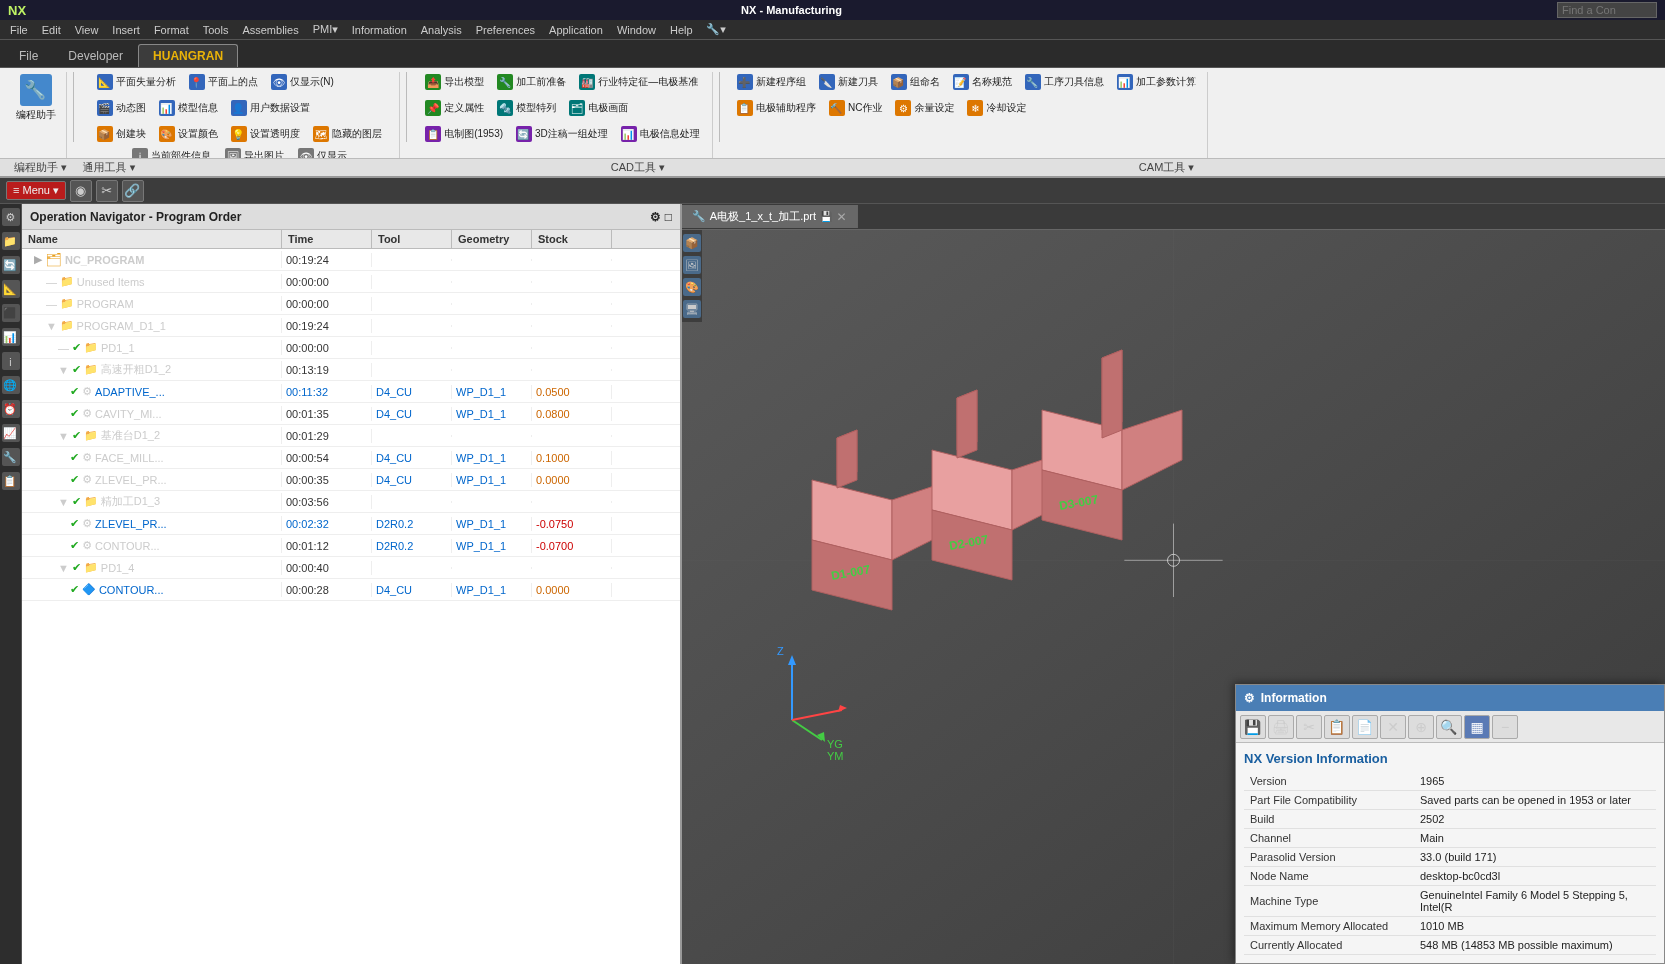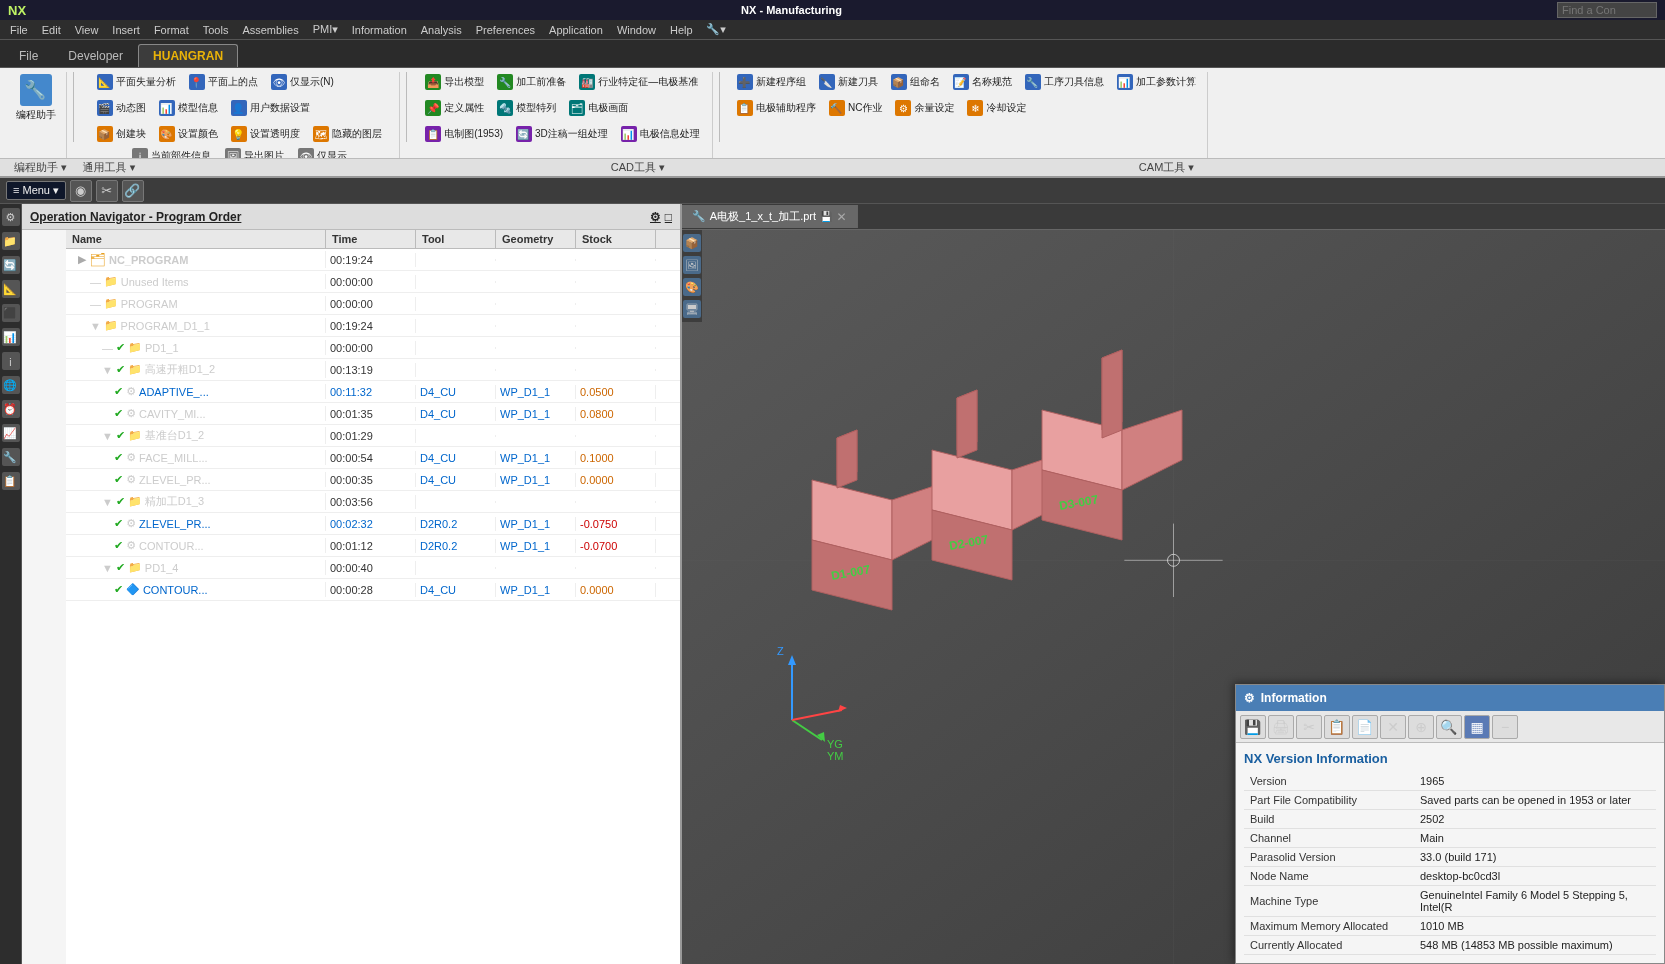--- a/index.html
+++ b/index.html
@@ -143,21 +143,21 @@
       height: 26px;
       background: #3c3c3c;
       display: flex;
       align-items: center;
       padding: 0 6px;
       gap: 4px;
       border-bottom: 1px solid #555;
     }
     .tool-btn {
       padding: 2px 6px;
-      background: #0f172a;
+      background: #b91c1c;
       border: 1px solid #777;
       border-radius: 2px;
       color: #eee;
       cursor: pointer;
       font-size: 11px;
     }
     .tool-icon-btn {
       width: 22px; height: 22px;
       background: #555;
       border: 1px solid #777;
@@ -206,27 +206,25 @@
       height: 26px;
       background: #ddd;
       display: flex;
       align-items: center;
       justify-content: space-between;
       padding: 0 8px;
       font-size: 12px;
       font-weight: bold;
       color: #222;
       border-bottom: 1px solid #bbb;
-      text-decoration: underline;
     }
     #nav-tree {
       flex: 1;
       overflow-y: auto;
       background: #fff;
-      margin-left: 44px;
     }
     .tree-header {
       display: flex;
       background: #e8e8e8;
       border-bottom: 1px solid #bbb;
       font-size: 11px;
       font-weight: bold;
       color: #333;
     }
     .tree-header-cell {

